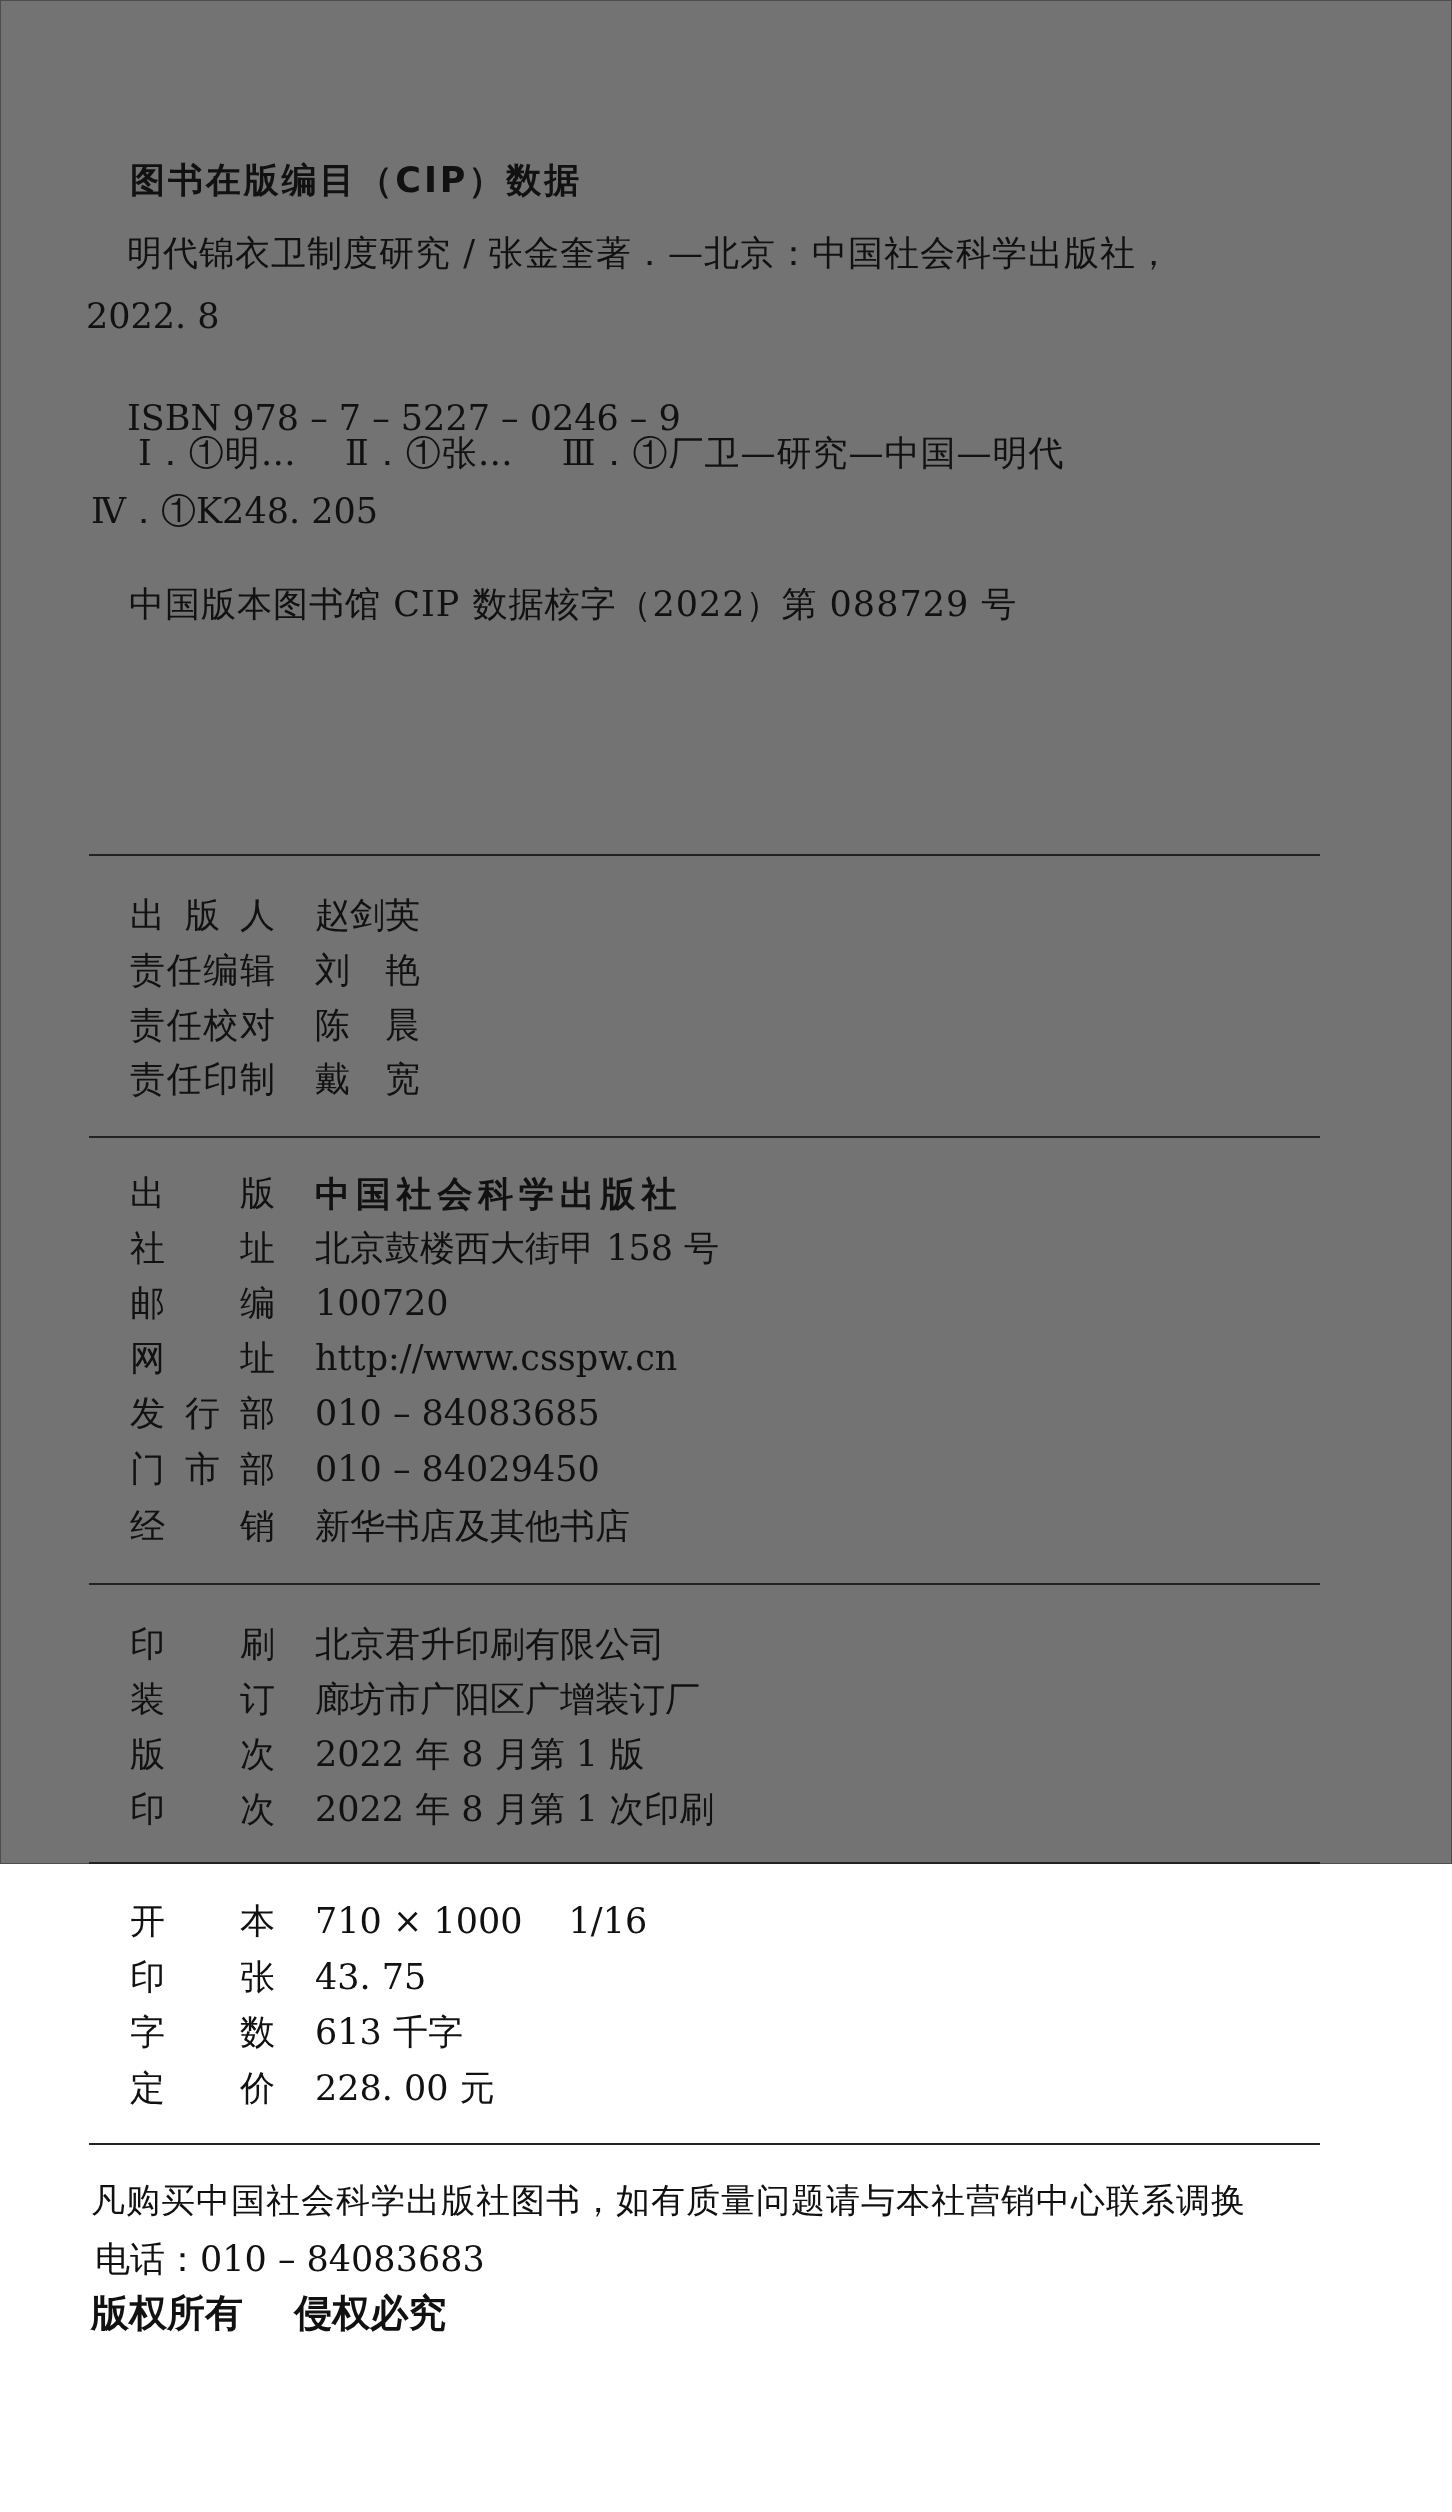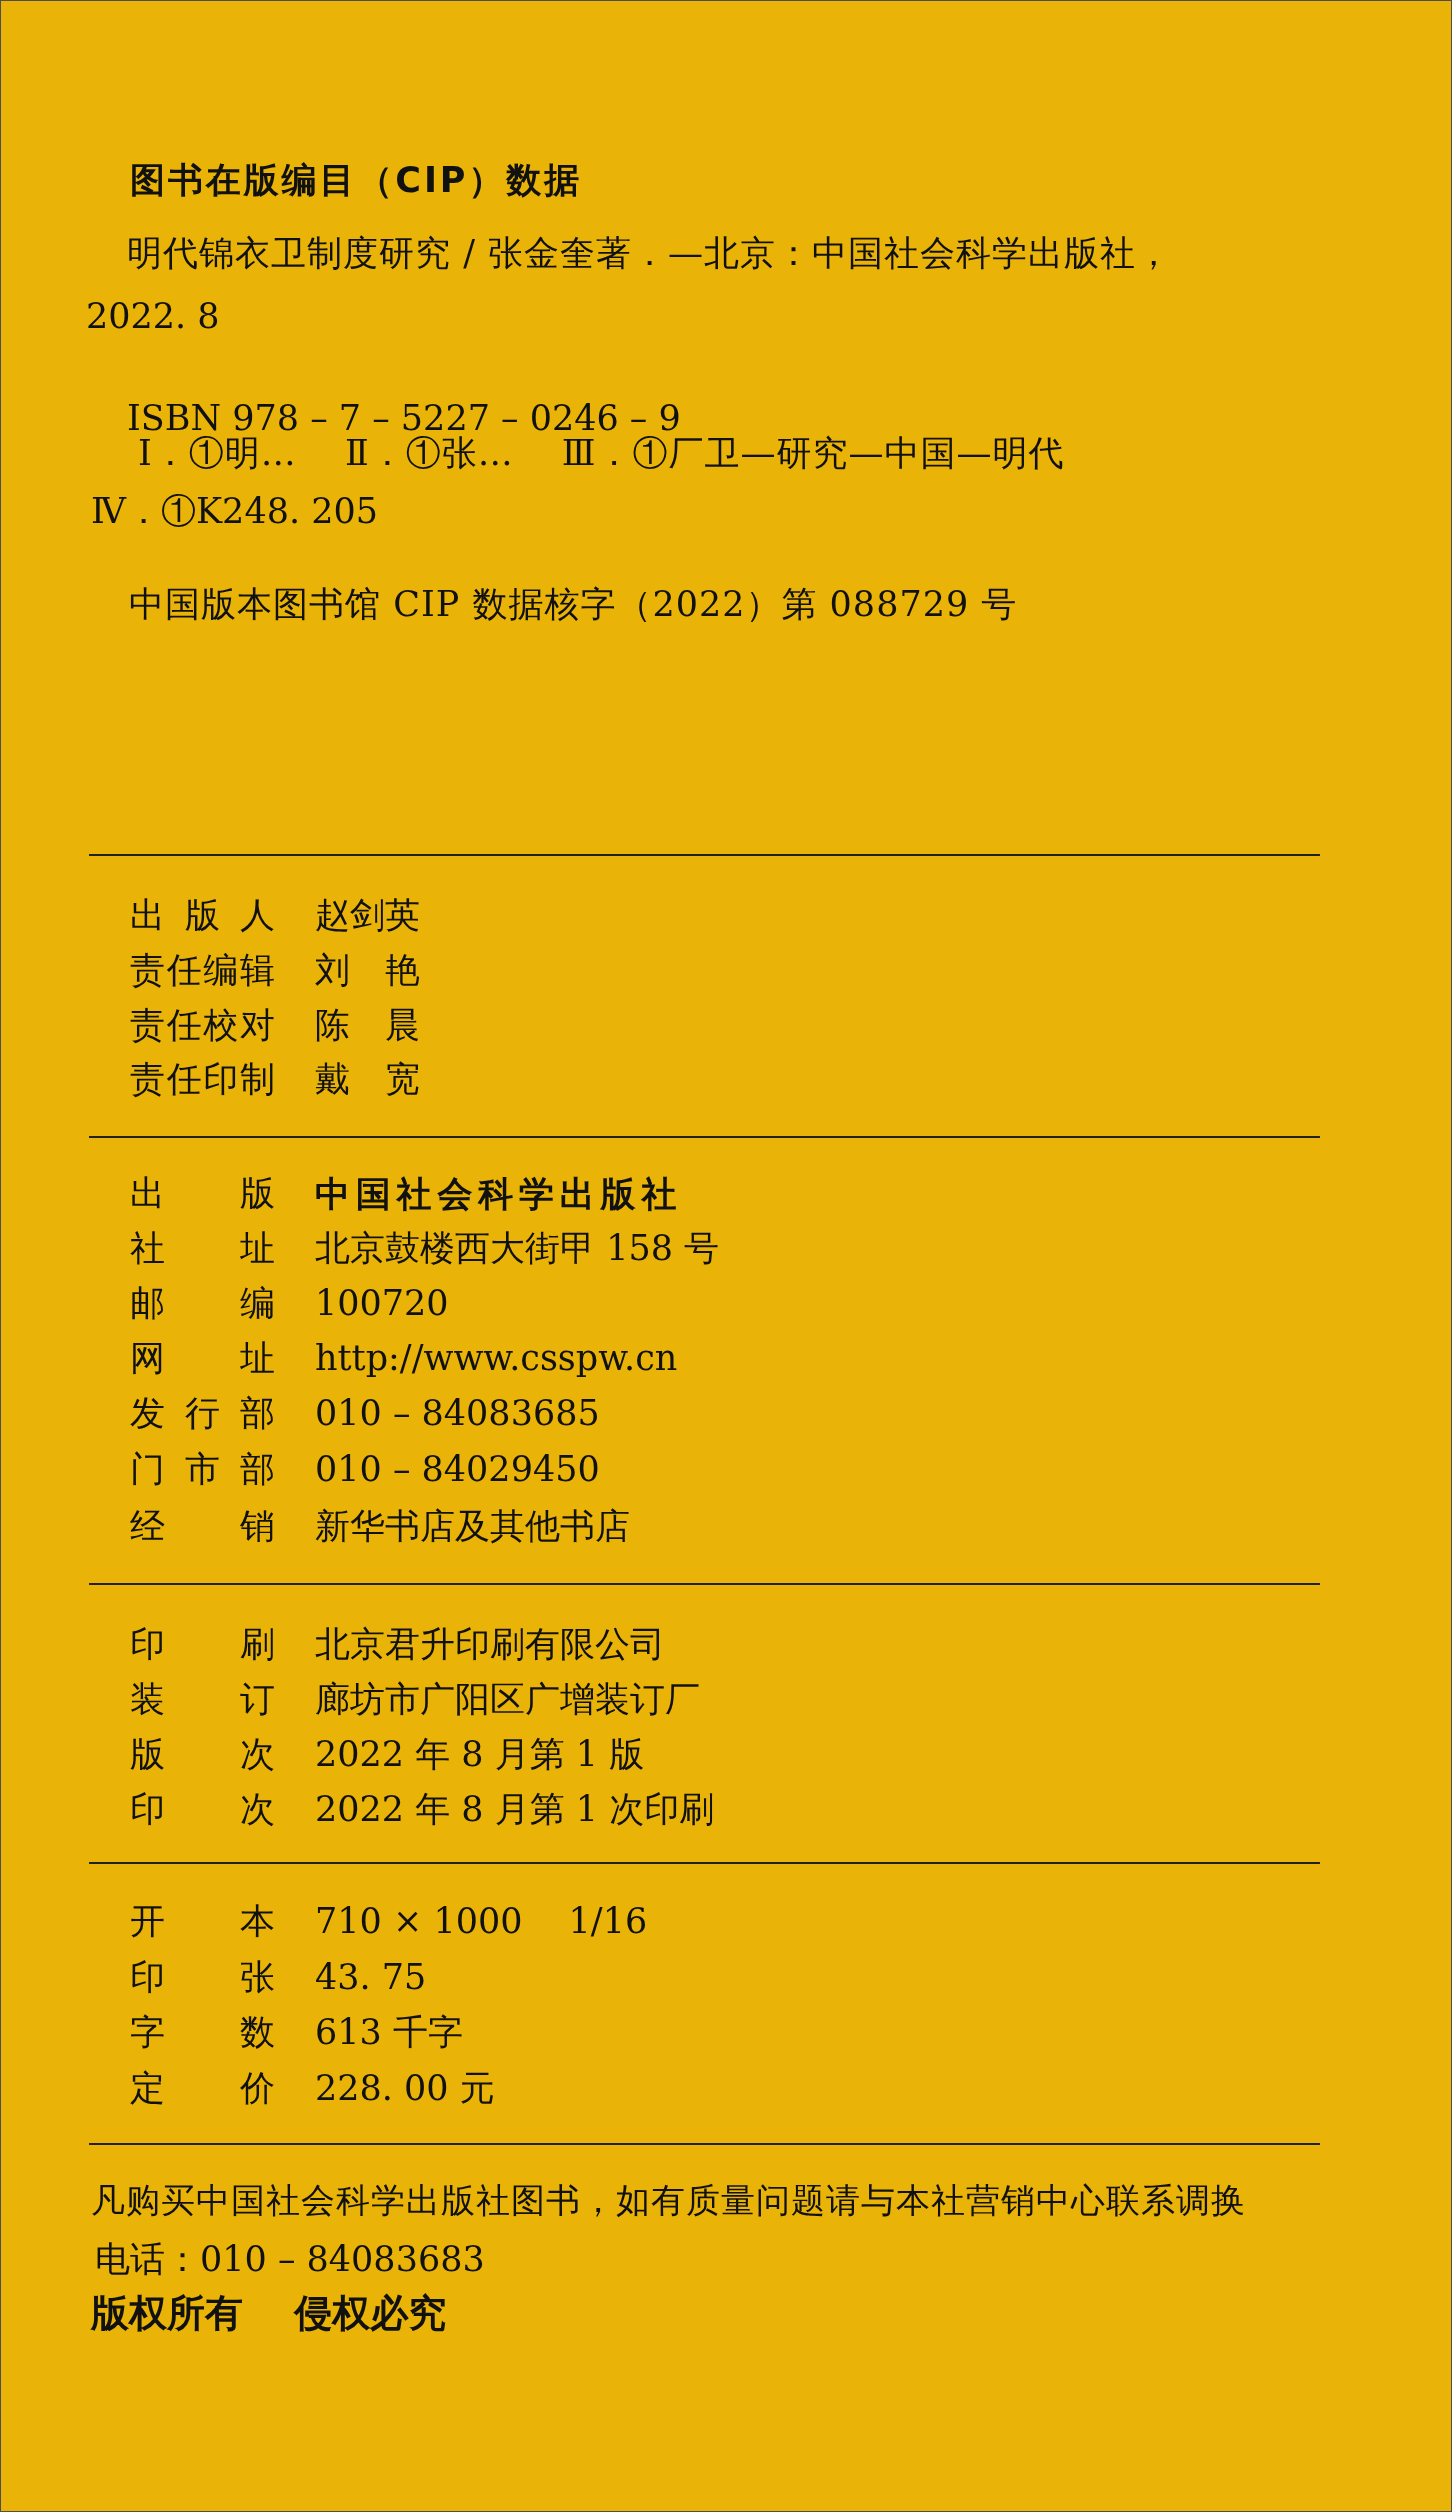--- a/index.html
+++ b/index.html
@@ -1,19 +1,19 @@
 <!DOCTYPE html>
 <html><head>
 <meta charset="utf-8">
 <style>
   html, body { margin: 0; padding: 0; background: #ffffff; }
   body { width: 1452px; height: 2512px; position: relative; overflow: hidden; }
   .page {
-    position: absolute; left: 0; top: 0; width: 1452px; height: 2512px;
-    box-sizing: border-box; border: 1.9px solid #4d4d4d; background: #eab308;
+    position: absolute; left: 0; top: 0; width: 1452px; height: 1864px;
+    box-sizing: border-box; border: 1.9px solid #4d4d4d; background: #737373;
     color: #111111;
     font-family: "DejaVu Serif", "Liberation Serif", serif;
   }
   .line {
     position: absolute; white-space: nowrap; font-size: 35px; line-height: 1;
     transform: translateY(-50%);
   }
   .title {
     font-family: "DejaVu Sans", "Liberation Sans", sans-serif;
     font-weight: bold; font-size: 35px; letter-spacing: 2.9px;

